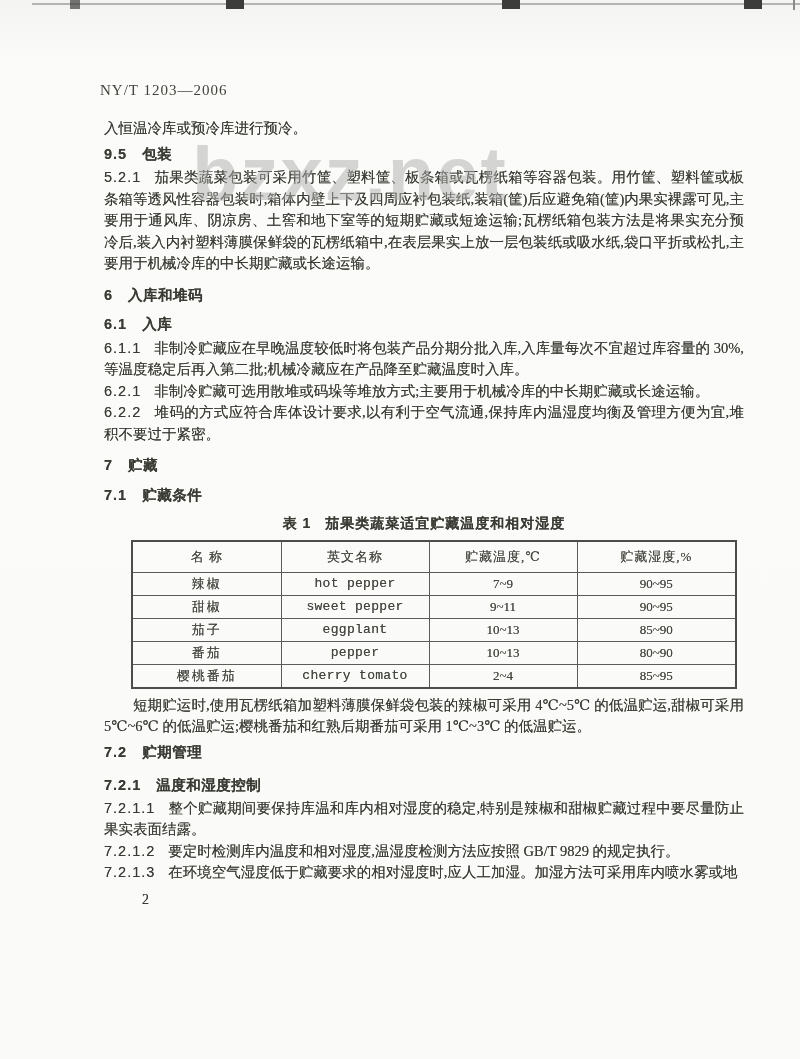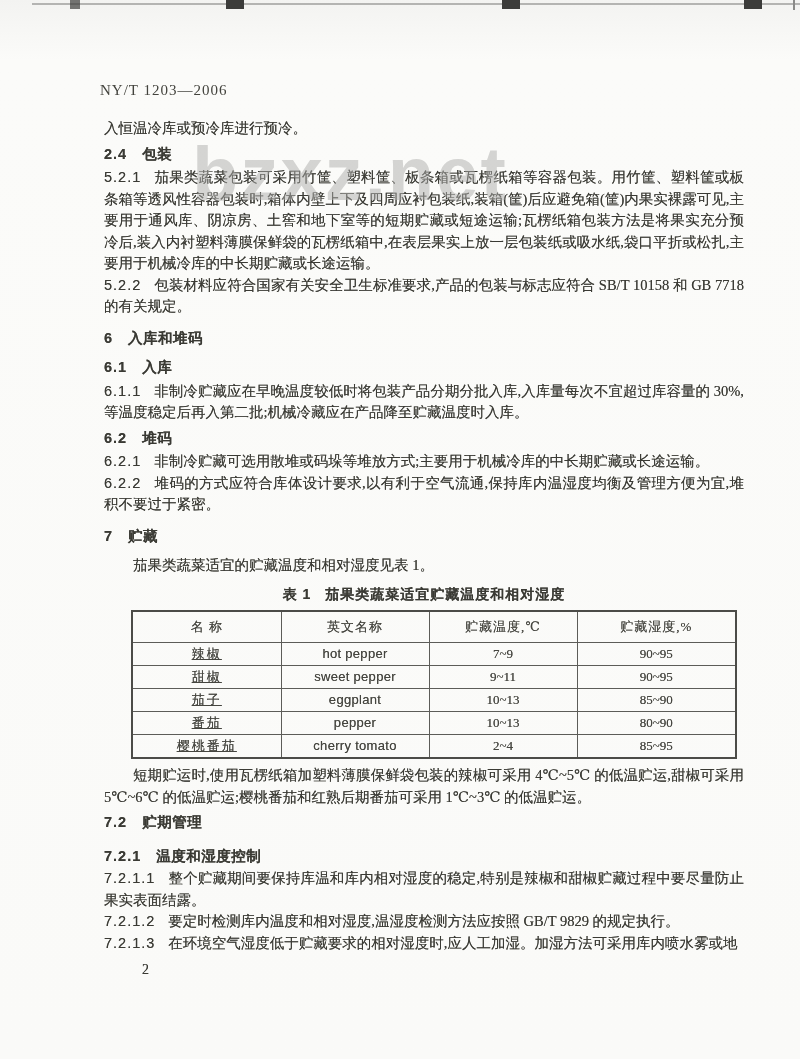--- a/index.html
+++ b/index.html
@@ -72,22 +72,22 @@
   }
   table.cond th,table.cond td{
     border:1px solid #5c5c58;
     text-align:center;vertical-align:middle;
     font-weight:normal;font-size:13px;
     padding:0;color:#45453f;
   }
   table.cond{border:2px solid #4c4c48;}
   table.cond th{height:30px;letter-spacing:1px;}
   table.cond td{height:22px;}
-  td.cn{letter-spacing:2px;text-decoration:underline;}
-  td.en{font-family:Liberation Sans, sans-serif;letter-spacing:.3px;}
+  td.cn{letter-spacing:2px;}
+  td.en{font-family:Liberation Mono, monospace;letter-spacing:.3px;}
 
   .page-num{
     margin-top:5px;
     padding-left:38px;
     font-size:14px;
     text-align:left;
   }
 </style>
 </head>
 <body>
@@ -103,43 +103,41 @@
 
   <div class="std-code">NY/T 1203—2006</div>
 
   <div class="watermark">bzxz.net</div>
 
   <div class="content">
 
     <p><span>入恒温冷库或预冷库进行预冷。</span></p>
 
 
-    <p class="h2"><span class="num">2.4</span><span>包装</span></p>
+    <p class="h2"><span class="num">9.5</span><span>包装</span></p>
 
     <p class="clause"><span class="num">5.2.1</span><span>茄果类蔬菜包装可采用竹筐、塑料筐、板条箱或瓦楞纸箱等容器包装。用竹筐、塑料筐或板条箱等透风性容器包装时,箱体内壁上下及四周应衬包装纸,装箱(筐)后应避免箱(筐)内果实裸露可见,主要用于通风库、阴凉房、土窖和地下室等的短期贮藏或短途运输;瓦楞纸箱包装方法是将果实充分预冷后,装入内衬塑料薄膜保鲜袋的瓦楞纸箱中,在表层果实上放一层包装纸或吸水纸,袋口平折或松扎,主要用于机械冷库的中长期贮藏或长途运输。</span></p>
 
-    <p class="clause"><span class="num">5.2.2</span><span>包装材料应符合国家有关安全卫生标准要求,产品的包装与标志应符合 SB/T 10158 和 GB 7718 的有关规定。</span></p>
 
     <p class="h1"><span class="num">6</span><span>入库和堆码</span></p>
 
     <p class="h2"><span class="num">6.1</span><span>入库</span></p>
 
     <p class="clause"><span class="num">6.1.1</span><span>非制冷贮藏应在早晚温度较低时将包装产品分期分批入库,入库量每次不宜超过库容量的 30%,等温度稳定后再入第二批;机械冷藏应在产品降至贮藏温度时入库。</span></p>
 
 
-    <p class="h2"><span class="num">6.2</span><span>堆码</span></p>
 
     <p class="clause"><span class="num">6.2.1</span><span>非制冷贮藏可选用散堆或码垛等堆放方式;主要用于机械冷库的中长期贮藏或长途运输。</span></p>
 
     <p class="clause"><span class="num">6.2.2</span><span>堆码的方式应符合库体设计要求,以有利于空气流通,保持库内温湿度均衡及管理方便为宜,堆积不要过于紧密。</span></p>
 
     <p class="h1"><span class="num">7</span><span>贮藏</span></p>
 
-
-    <p class="indent"><span>茄果类蔬菜适宜的贮藏温度和相对湿度见表 1。</span></p>
+    <p class="h2"><span class="num">7.1</span><span>贮藏条件</span></p>
+
 
     <div class="tbl-caption">
       <span class="cap-label">表 1</span><span>茄果类蔬菜适宜贮藏温度和相对湿度</span>
     </div>
 
     <table class="cond">
       <colgroup>
           <col style="width:149px">
           <col style="width:148px">
           <col style="width:148px">

